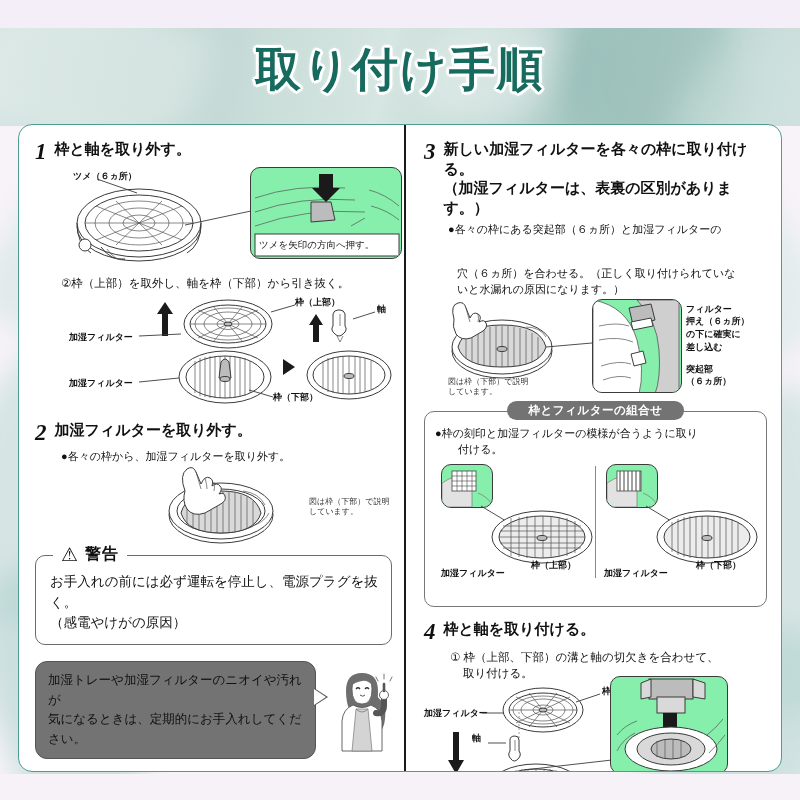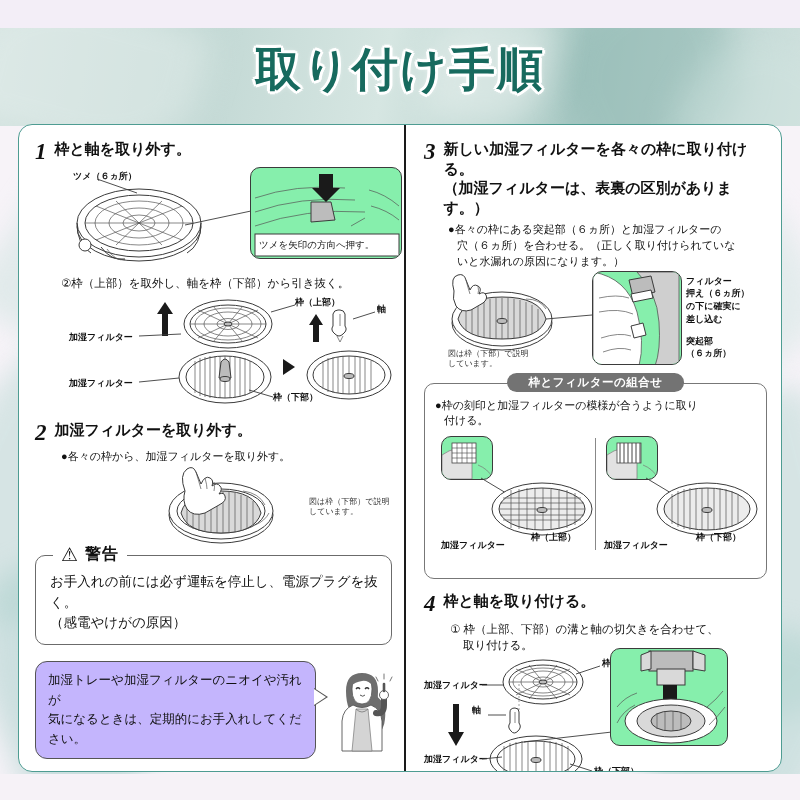--- a/index.html
+++ b/index.html
@@ -107,21 +107,21 @@
     display: flex; align-items: center; gap: 7px;
   }
   .warn-legend .tri { font-size: 19px; line-height: 1; color:#111; }
   .warn-legend .w-label { font-size: 16px; font-weight: bold; color:#111; letter-spacing:1px; }
   .warn-text { font-size: 13.5px; color: #111; line-height: 1.55; }
 
   
   .tip-row { position: relative; margin-top: 16px; display: flex; align-items: center; }
   .bubble {
     border: 1.3px solid #555; border-radius: 12px;
-    padding: 9px 12px; width: 292px; background:#c4b5fd; position: relative;
+    padding: 9px 12px; width: 292px; background:#737373; position: relative;
   }
   .bubble .tail {
     position: absolute; right: -13px; top: 26px;
     width: 0; height: 0;
     border-top: 9px solid transparent;
     border-bottom: 9px solid transparent;
     border-left: 14px solid #555;
   }
   .bubble .tail-in {
     position: absolute; right: -11px; top: 27px;
@@ -428,21 +428,21 @@
       <div class="step-head">
         <div class="step-num">3</div>
         <div>
           <div class="step-title">新しい加湿フィルターを各々の枠に取り付ける。</div>
           <div class="step-title">（加湿フィルターは、表裏の区別があります。）</div>
         </div>
       </div>
 
       <div style="margin:5px 0 0 24px;">
         <div class="bullet">●各々の枠にある突起部（６ヵ所）と加湿フィルターの</div>
-        <div class="bullet" style="margin-left:9px;">穴（６ヵ所）を合わせる。（正しく取り付けられていな</div>
+        <div class="bullet" style="margin-left:9px;margin-top:28px;">穴（６ヵ所）を合わせる。（正しく取り付けられていな</div>
         <div class="bullet" style="margin-left:9px;">いと水漏れの原因になります。）</div>
       </div>
 
       <div class="ill" style="height:100px;margin-top:3px;">
 
         <svg style="position:absolute;left:14px;top:0;" width="130" height="82" viewBox="0 0 130 82">
           <ellipse cx="64" cy="50" rx="50" ry="27" class="fillw"></ellipse>
           <ellipse cx="64" cy="46" rx="50" ry="27" class="fillw"></ellipse>
           <path d="M20 46 q6 -22 44 -22 q38 0 44 22 q-6 20 -44 20 q-38 0 -44 -20 z" class="fillg"></path>
           <g class="ln-t">
@@ -501,21 +501,21 @@
 差し込む</div>
         <div class="lbl" style="position:absolute;left:262px;top:62px;white-space:pre-line;line-height:1.4;">突起部
 （６ヵ所）</div>
       </div>
     </div>
 
     <div class="combo-wrap">
       <div class="combo-pill">枠とフィルターの組合せ</div>
       <div class="combo-box">
         <div class="bullet">●枠の刻印と加湿フィルターの模様が合うように取り</div>
-        <div class="bullet" style="margin-left:9px;font-family:Liberation Mono, monospace;">付ける。</div>
+        <div class="bullet" style="margin-left:23px;">付ける。</div>
 
         <div class="combo-cols" style="margin-top:4px;">
 
           <div class="combo-col" style="height:120px;">
             <div class="callout" style="position:absolute;left:6px;top:2px;width:52px;height:44px;overflow:hidden;">
               <svg width="52" height="44" viewBox="0 0 52 44">
                 <path d="M0 18 q14 -10 30 -6 l0 30 l-30 0 z" fill="#e2e2e2" stroke="#777" stroke-width=".7"></path>
                 <rect x="10" y="6" width="24" height="20" fill="#fff" stroke="#444" stroke-width=".8"></rect>
                 <g stroke="#444" stroke-width=".6">
                   <line x1="10" y1="11" x2="34" y2="11"></line>

